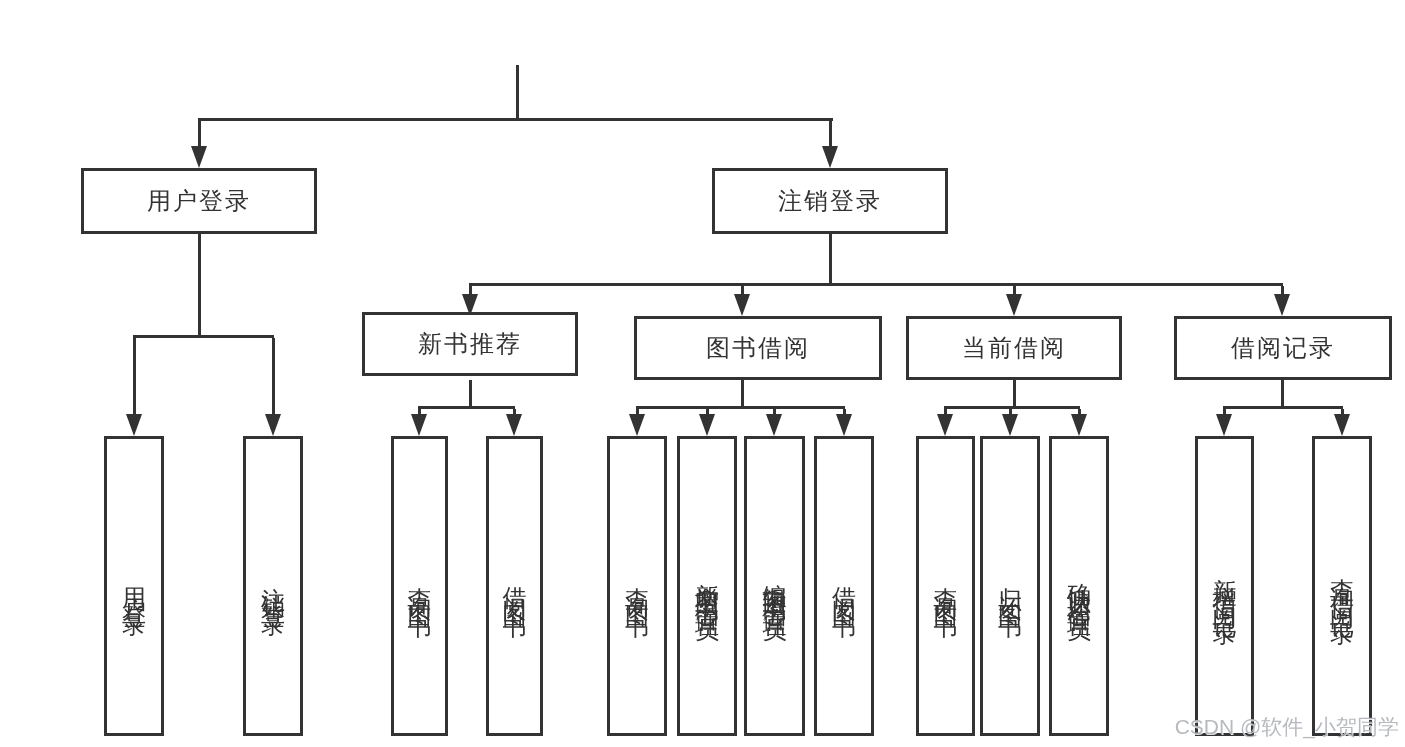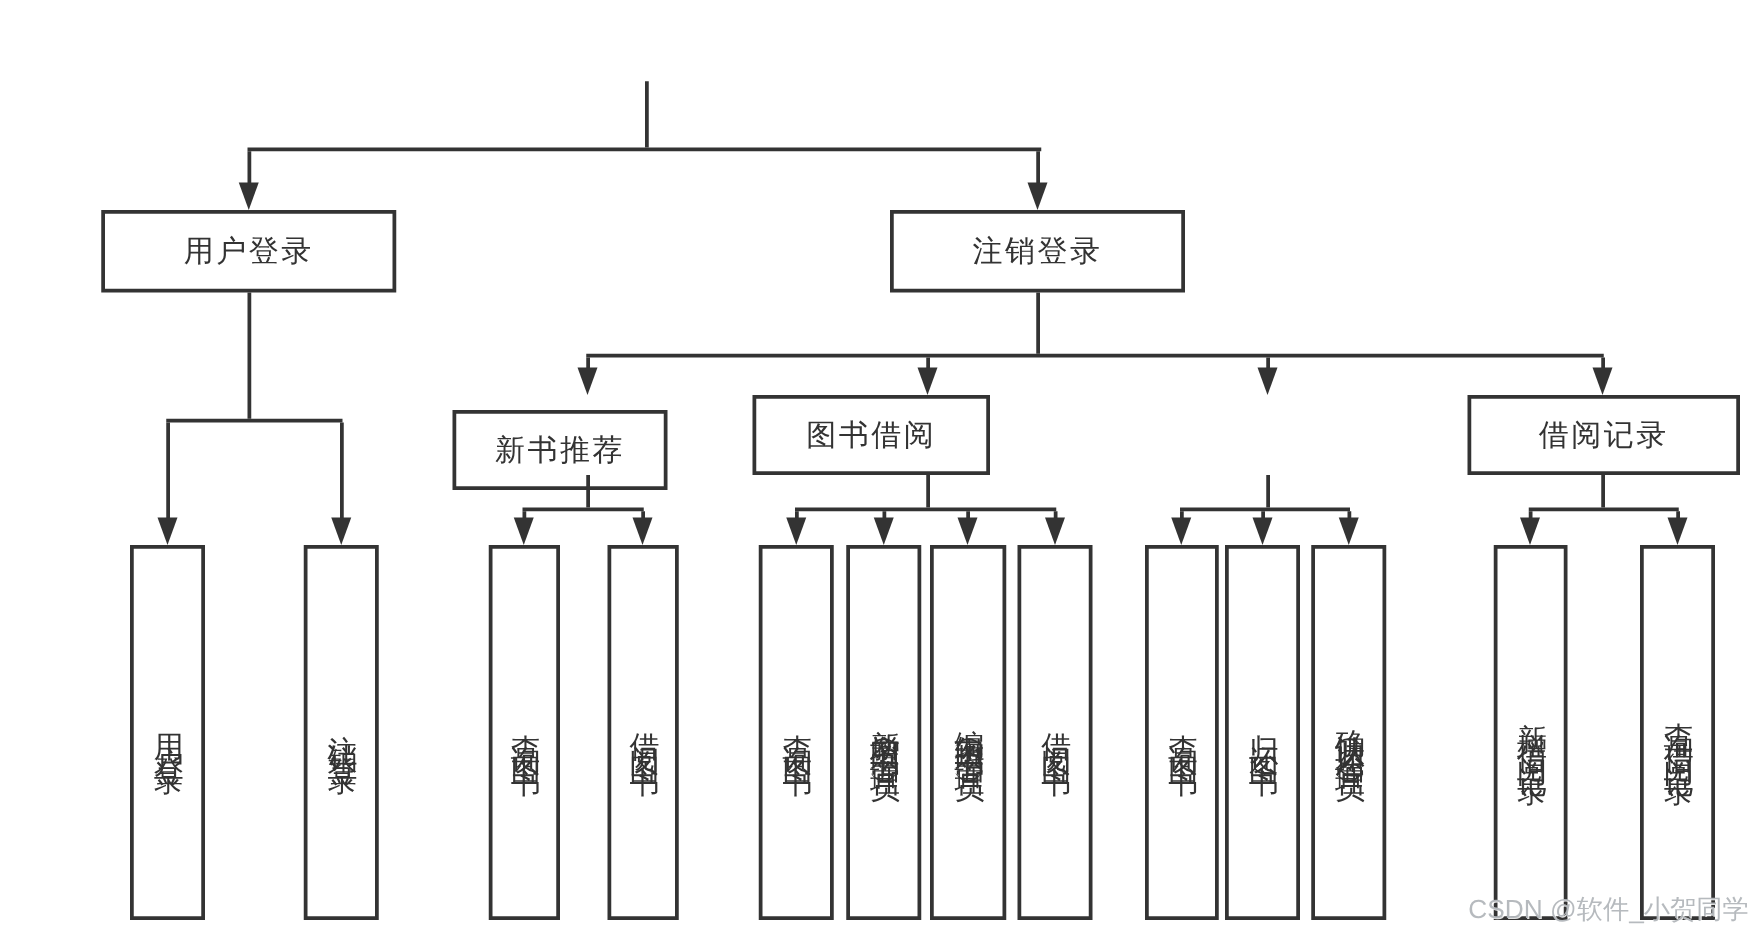--- a/index.html
+++ b/index.html
@@ -84,25 +84,28 @@
   <div class="hline" style="left:469px;top:283px;width:814px"></div>
   <div class="vline" style="left:469px;top:286px;height:9px"></div>
   <div class="vline" style="left:741px;top:286px;height:9px"></div>
   <div class="vline" style="left:1013px;top:286px;height:9px"></div>
   <div class="vline" style="left:1281px;top:286px;height:9px"></div>
   <div class="arr" style="left:462px;top:294px"></div>
   <div class="arr" style="left:734px;top:294px"></div>
   <div class="arr" style="left:1006px;top:294px"></div>
   <div class="arr" style="left:1274px;top:294px"></div>
 
-  <div class="box h" style="left:362px;top:328px;width:172px;height:64px">
+  <div class="box h" style="left:362px;top:312px;width:216px;height:64px">
     <span>新书推荐</span>
   </div>
-  <div class="box h" style="left:602px;top:316px;width:190px;height:64px">
+  <div class="box h" style="left:634px;top:316px;width:248px;height:64px">
     <span>图书借阅</span>
+  </div>
+  <div class="box h" style="left:906px;top:316px;width:216px;height:64px">
+    <span>当前借阅</span>
   </div>
   <div class="box h" style="left:1174px;top:316px;width:218px;height:64px">
     <span>借阅记录</span>
   </div>
 
   <div class="vline" style="left:469px;top:380px;height:26px"></div>
   <div class="hline" style="left:418px;top:406px;width:97px"></div>
   <div class="vline" style="left:418px;top:409px;height:6px"></div>
   <div class="vline" style="left:513px;top:409px;height:6px"></div>
   <div class="arr" style="left:411px;top:414px"></div>

